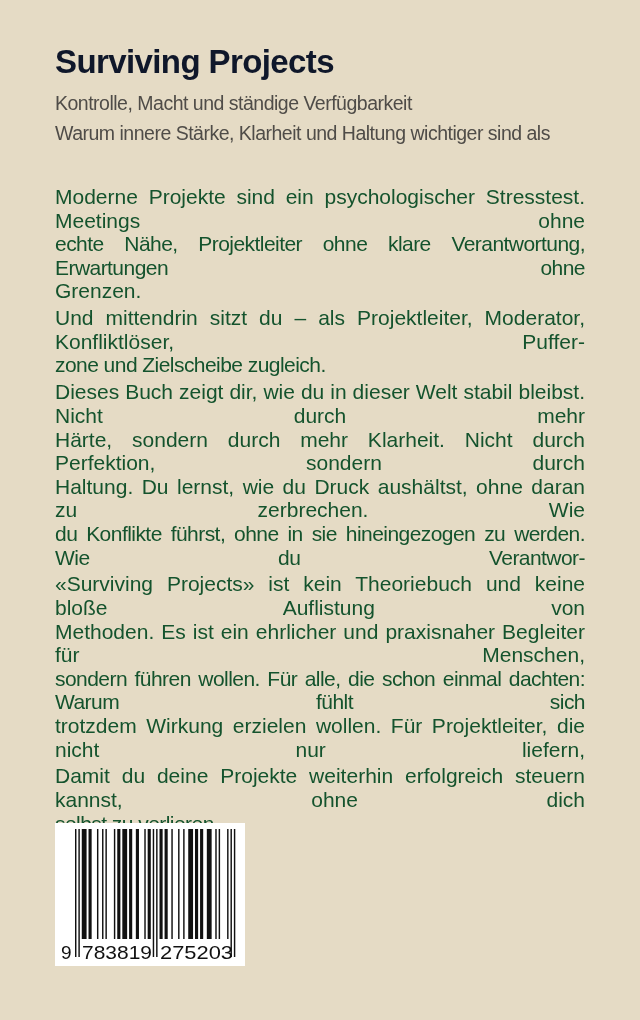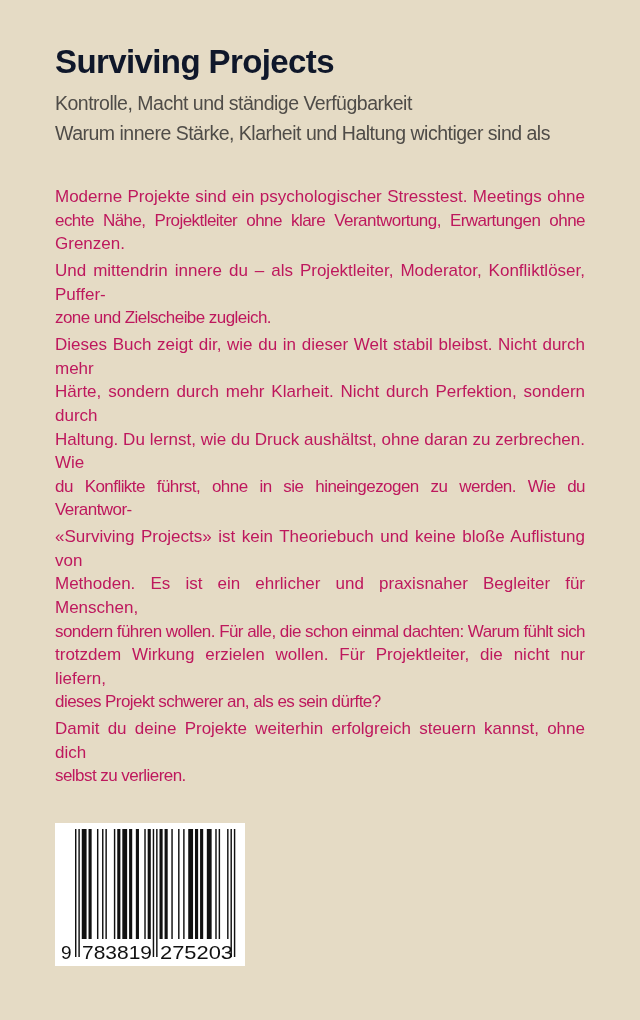--- a/index.html
+++ b/index.html
@@ -16,21 +16,21 @@
     letter-spacing: -0.6px; line-height: 44px; margin: 0;
   }
   .subtitle {
     position: absolute; left: 55px; top: 88px; width: 540px;
     font-size: 19.5px; line-height: 30px; color: #4f4c48;
     letter-spacing: -0.5px; margin: 0;
   }
   .subtitle .ln { display: block; white-space: nowrap; }
   .body-text {
     position: absolute; left: 55px; top: 185px; width: 530px;
-    font-size: 17px; line-height: 23.6px; color: #be185d;
+    font-size: 21px; line-height: 23.6px; color: #14532d;
   }
   .para { margin: 0 0 3.3px 0; }
   .ln { display: block; white-space: nowrap; }
   .ln.j { text-align: justify; text-align-last: justify; white-space: normal; }
   .tight { letter-spacing: -0.55px; }
   .barcode-box {
     position: absolute; left: 55px; top: 823px; width: 190px; height: 143px;
     background: #ffffff;
   }
   .barcode-box svg { position: absolute; left: 0; top: 0; }
@@ -45,35 +45,34 @@
   <span class="ln">Warum innere Stärke, Klarheit und Haltung wichtiger sind als</span>
 </div>
 
 <div class="body-text">
   <p class="para">
     <span class="ln j">Moderne Projekte sind ein psychologischer Stresstest. Meetings ohne</span>
     <span class="ln j tight">echte Nähe, Projektleiter ohne klare Verantwortung, Erwartungen ohne</span>
     <span class="ln">Grenzen.</span>
   </p>
   <p class="para">
-    <span class="ln j">Und mittendrin innere du – als Projektleiter, Moderator, Konfliktlöser, Puffer-</span>
+    <span class="ln j">Und mittendrin sitzt du – als Projektleiter, Moderator, Konfliktlöser, Puffer-</span>
     <span class="ln tight">zone und Zielscheibe zugleich.</span>
   </p>
   <p class="para">
     <span class="ln j">Dieses Buch zeigt dir, wie du in dieser Welt stabil bleibst. Nicht durch mehr</span>
     <span class="ln j">Härte, sondern durch mehr Klarheit. Nicht durch Perfektion, sondern durch</span>
     <span class="ln j">Haltung. Du lernst, wie du Druck aushältst, ohne daran zu zerbrechen. Wie</span>
     <span class="ln j tight">du Konflikte führst, ohne in sie hineingezogen zu werden. Wie du Verantwor-</span>
   </p>
   <p class="para">
     <span class="ln j">«Surviving Projects» ist kein Theoriebuch und keine bloße Auflistung von</span>
     <span class="ln j">Methoden. Es ist ein ehrlicher und praxisnaher Begleiter für Menschen,</span>
     <span class="ln j tight">sondern führen wollen. Für alle, die schon einmal dachten: Warum fühlt sich</span>
     <span class="ln j">trotzdem Wirkung erzielen wollen. Für Projektleiter, die nicht nur liefern,</span>
-    <span class="ln tight">dieses Projekt schwerer an, als es sein dürfte?</span>
   </p>
   <p class="para">
     <span class="ln j">Damit du deine Projekte weiterhin erfolgreich steuern kannst, ohne dich</span>
     <span class="ln tight">selbst zu verlieren.</span>
   </p>
 </div>
 
 <div class="barcode-box">
   <svg id="barcode-svg" width="190" height="143" viewBox="0 0 190 143">
     <g id="bars" fill="#111111">

